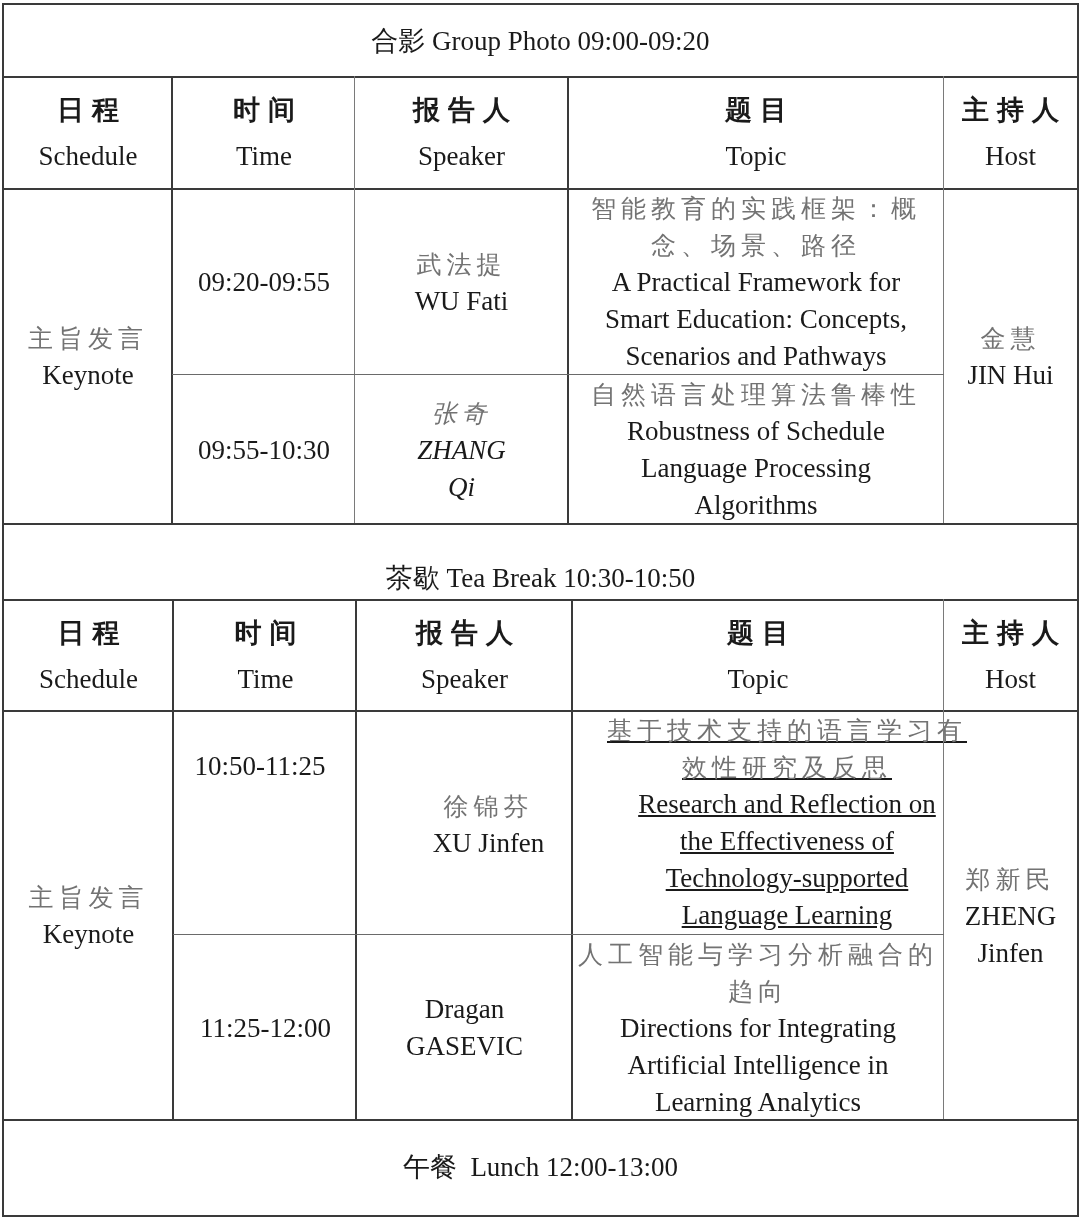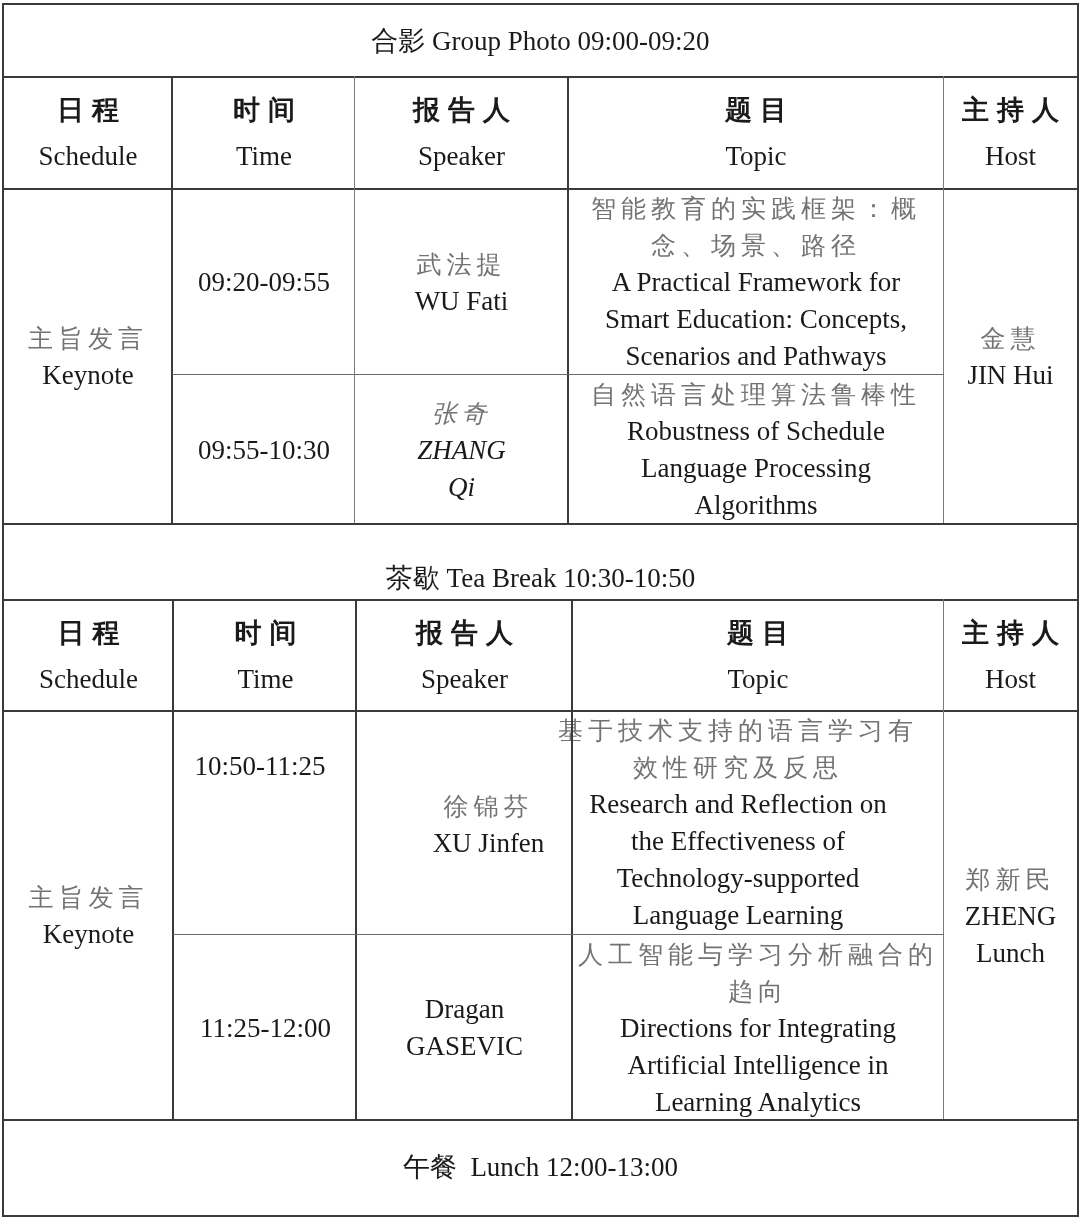--- a/index.html
+++ b/index.html
@@ -132,21 +132,21 @@
   <span>Keynote</span>
 </div>
 
 <div class="cell txt" style="left:175px; top:712px; width:170px; height:222px; justify-content:flex-start; padding-top:36px;">
   <span>10:50-11:25</span>
 </div>
 <div class="cell txt" style="left:357px; top:712px; width:215px; height:222px; justify-content:flex-start; padding-top:76px;margin-left:24px;">
   <span class="zh">徐锦芬</span>
   <span>XU Jinfen</span>
 </div>
-<div class="cell txt" style="left:553px; top:712px; width:370px; height:222px;">
+<div class="cell txt" style="left:602px; top:712px; width:370px; height:222px;text-decoration:underline;">
   <span class="zh">基于技术支持的语言学习有</span>
   <span class="zh">效性研究及反思</span>
   <span>Research and Reflection on</span>
   <span>the Effectiveness of</span>
   <span>Technology-supported</span>
   <span>Language Learning</span>
 </div>
 
 <div class="cell txt" style="left:175px; top:936px; width:181px; height:184px;">
   <span>11:25-12:00</span>
@@ -159,21 +159,21 @@
   <span class="zh">人工智能与学习分析融合的</span>
   <span class="zh">趋向</span>
   <span>Directions for Integrating</span>
   <span>Artificial Intelligence in</span>
   <span>Learning Analytics</span>
 </div>
 
 <div class="cell txt" style="left:944px; top:712px; width:133px; height:408px;">
   <span class="zh">郑新民</span>
   <span>ZHENG</span>
-  <span>Lunch</span>
+  <span>Jinfen</span>
 </div>
 
 <div class="vline" style="left:172px; top:599px; height:521px;"></div>
 <div class="vline" style="left:355px; top:599px; height:521px;"></div>
 <div class="vline" style="left:571px; top:599px; height:521px;"></div>
 <div class="vline thin" style="left:943px; top:599px; height:521px;"></div>
 <div class="hline thin" style="left:173px; top:934px; width:771px;"></div>
 <div class="hline" style="left:2px; top:1119px; width:1075px;"></div>
 
 <div class="cell banner" style="left:4px; top:1121px; width:1073px; height:92px;">

